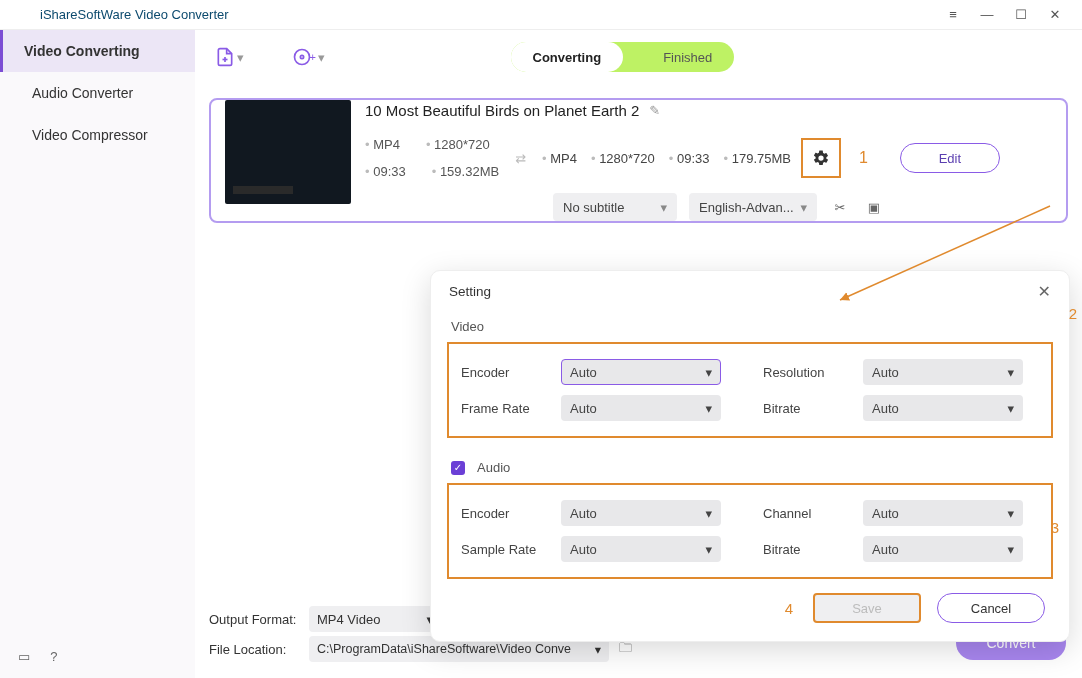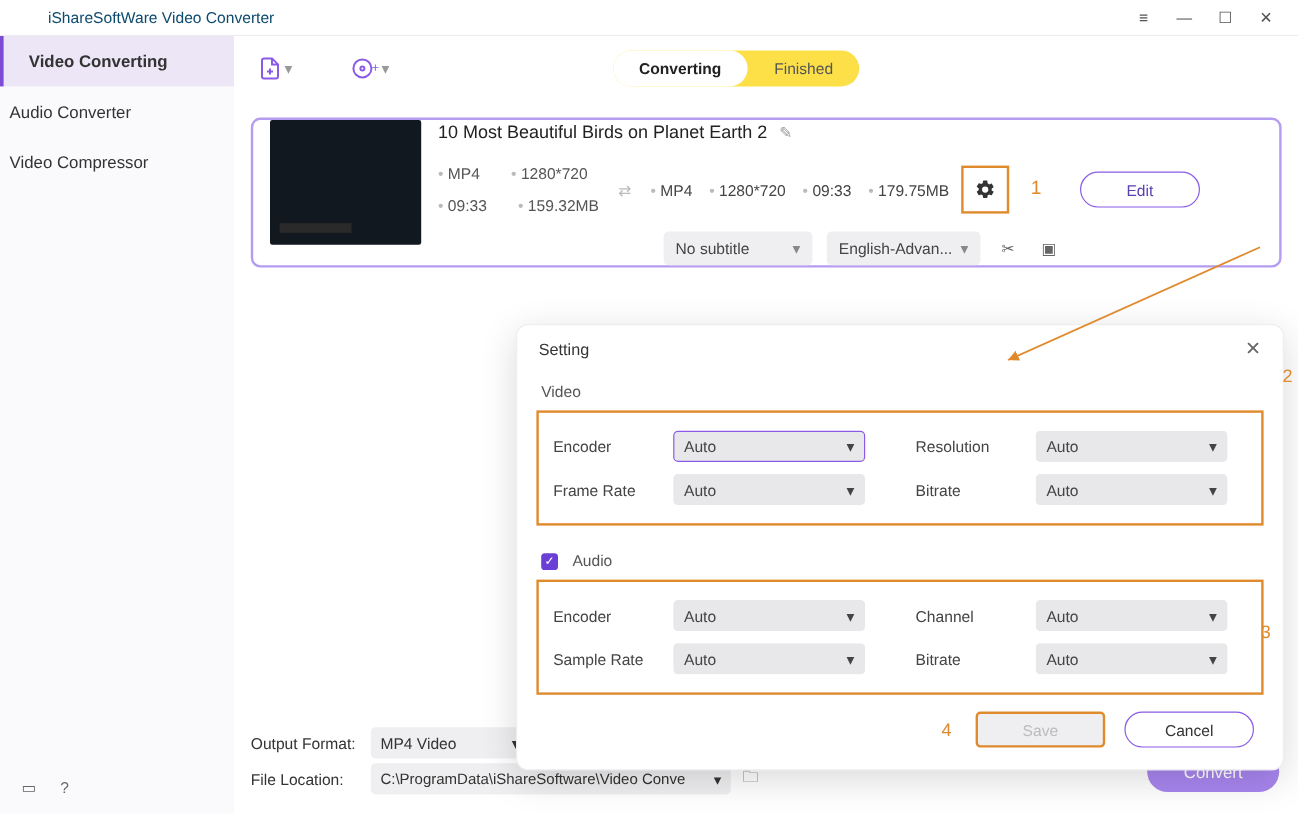--- a/index.html
+++ b/index.html
@@ -3,27 +3,27 @@
 <meta charset="utf-8">
 <style>
   * { box-sizing: border-box; margin: 0; padding: 0; font-family: -apple-system, "Segoe UI", Arial, sans-serif; }
   body { background: #fff; width: 1082px; height: 678px; overflow: hidden; font-size: 13px; color: #333; }
   .titlebar { height: 30px; display: flex; align-items: center; padding: 0 10px; border-bottom: 1px solid #eee; }
   .titlebar .title { flex: 0 0 auto; font-size: 13px; color: #0c4a6e; margin-left: 30px; }
   .titlebar-spacer { flex: 1; }
   .win-btn { width: 34px; height: 28px; display: flex; align-items: center; justify-content: center; cursor: pointer; color: #555; }
   .body { display: flex; height: calc(678px - 30px); }
   .sidebar { width: 195px; background: #faf9fb; display: flex; flex-direction: column; }
-  .sidebar-item { height: 42px; display: flex; align-items: center; padding-left: 8px; font-size: 14px; color: #333; cursor: pointer; }
+  .sidebar-item { height: 42px; display: flex; align-items: center; padding-left: 32px; font-size: 14px; color: #333; cursor: pointer; }
   .sidebar-item.active { background: #ece6f6; font-weight: 600; border-left: 3px solid #7c4dd4; padding-left: 21px; }
   .sidebar-bottom { margin-top: auto; padding: 14px 18px; display: flex; gap: 20px; color: #666; }
   .main { flex: 1; position: relative; padding: 10px 14px 0 14px; display: flex; flex-direction: column; }
   .toolbar { height: 34px; display: flex; align-items: center; gap: 10px; }
   .tool-btn { display: flex; align-items: center; gap: 2px; color: #8a5be6; cursor: pointer; padding: 4px 6px; }
-  .seg { margin-left: 170px; background: #fde047; border-radius: 20px; height: 30px; display: flex; align-items: center; }
+  .seg { margin-left: 170px; background: #bef264; border-radius: 20px; height: 30px; display: flex; align-items: center; gap: 18px; }
   .seg .seg-btn { padding: 0 22px; height: 30px; display: flex; align-items: center; border-radius: 20px; font-size: 13px; cursor: pointer; color: #555; }
   .seg .seg-btn.active { background: #fff; font-weight: 600; color: #222; }
   .card { margin-top: 24px; border: 2px solid #b49cf0; border-radius: 8px; padding: 0 14px; display: flex; gap: 14px; background:#fff;}
   .thumb { width: 126px; height: 104px; background: #111820; border-radius: 2px; position: relative; }
   .thumb::after { content:""; position:absolute; left:8px; bottom:10px; width:60px; height:8px; background:#2a2a2a; }
   .card-right { flex: 1; display: flex; flex-direction: column; }
   .card-title-row { display: flex; align-items: center; gap: 10px; margin-top: 2px; }
   .card-title { font-size: 15px; color: #222; }
   .edit-small { color: #999; cursor: pointer; }
   .meta-row { display: flex; align-items: center; margin-top: 18px; gap: 10px; }

